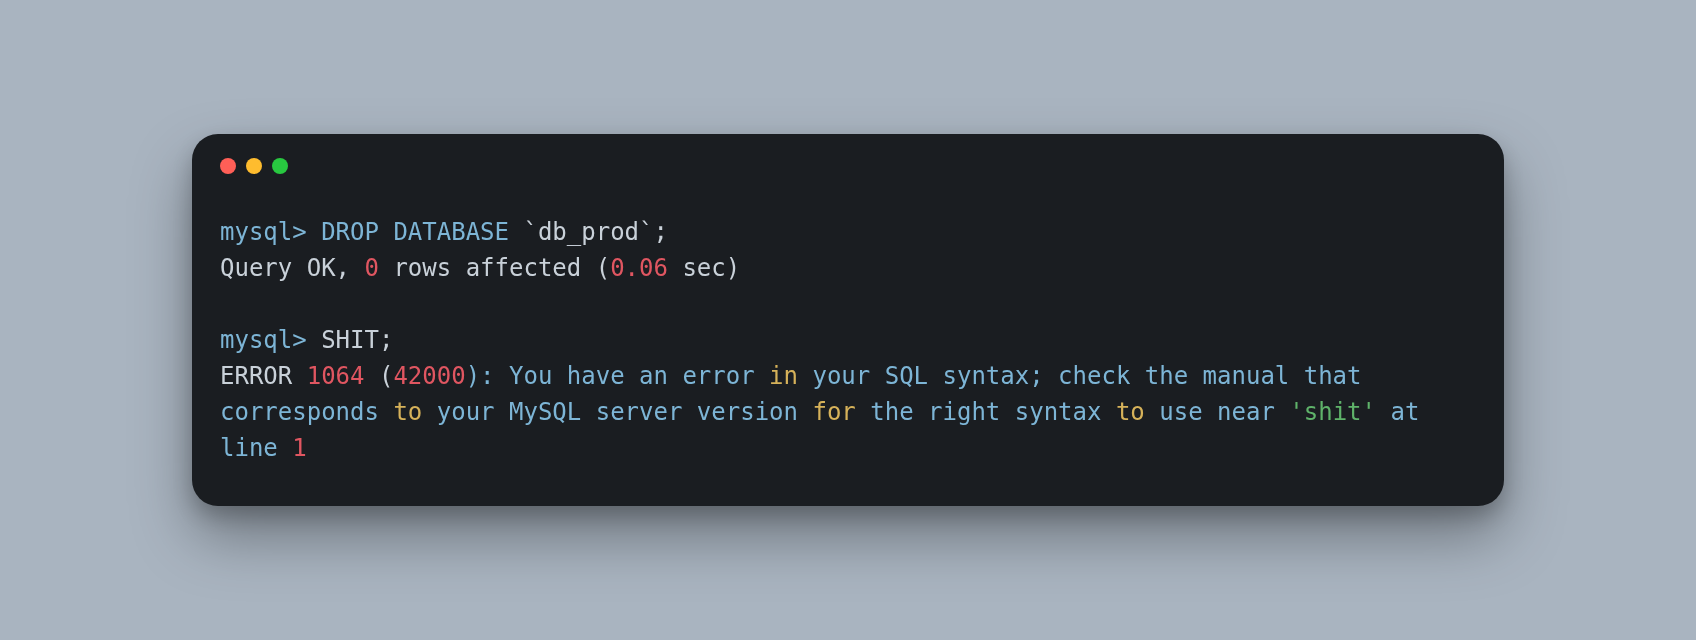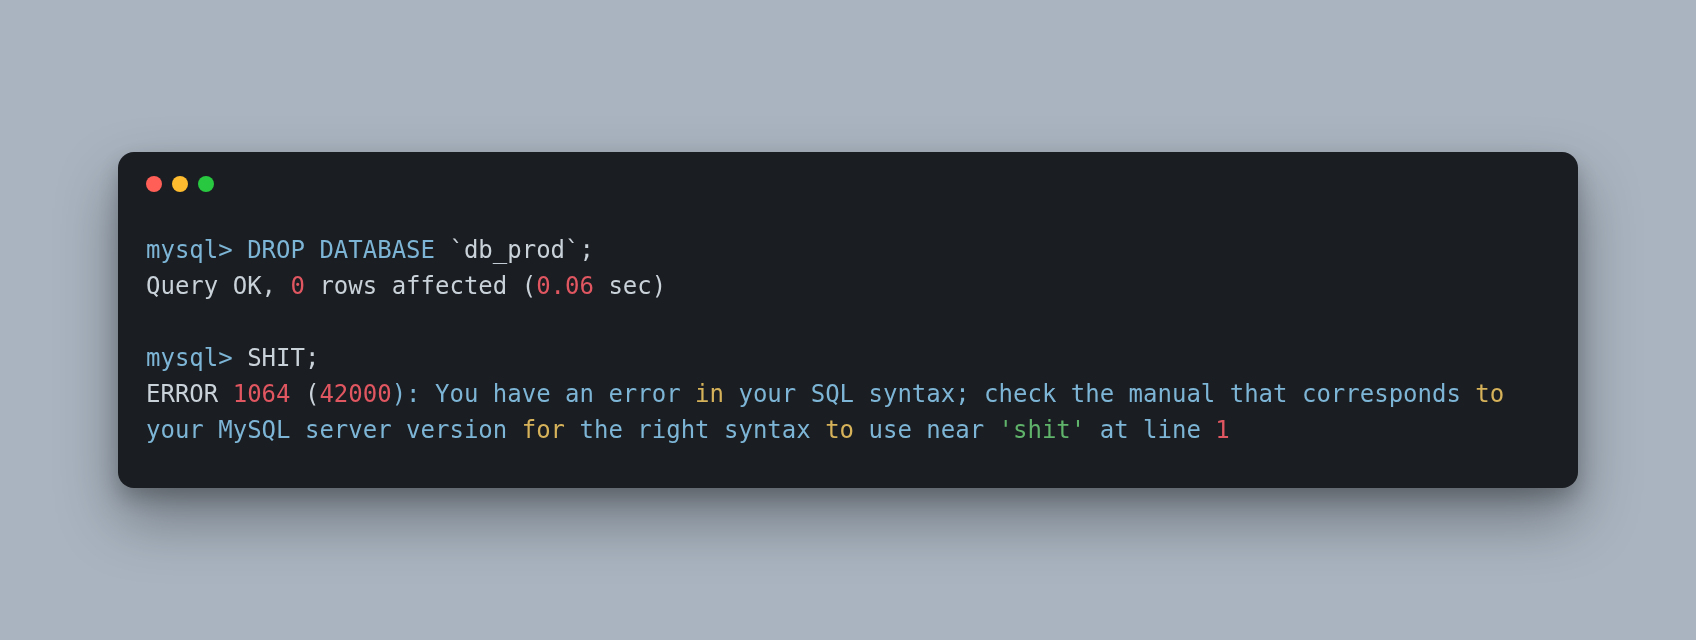--- a/index.html
+++ b/index.html
@@ -6,23 +6,23 @@
   body {
     width: 1696px;
     height: 640px;
     background: #a9b4c0;
     display: flex;
     align-items: center;
     justify-content: center;
     font-family: ui-monospace, "SF Mono", Menlo, Consolas, monospace;
   }
   .terminal {
-    width: 1460px;
+    width: 1312px;
     background: #1a1d21;
-    border-radius: 16px;
+    border-radius: 26px;
     box-shadow: 0 30px 60px rgba(0,0,0,0.35), 0 10px 20px rgba(0,0,0,0.2);
     padding: 24px 28px 40px 28px;
   }
   .titlebar {
     display: flex;
     gap: 10px;
     margin-bottom: 40px;
   }
   .dot {
     width: 16px;

